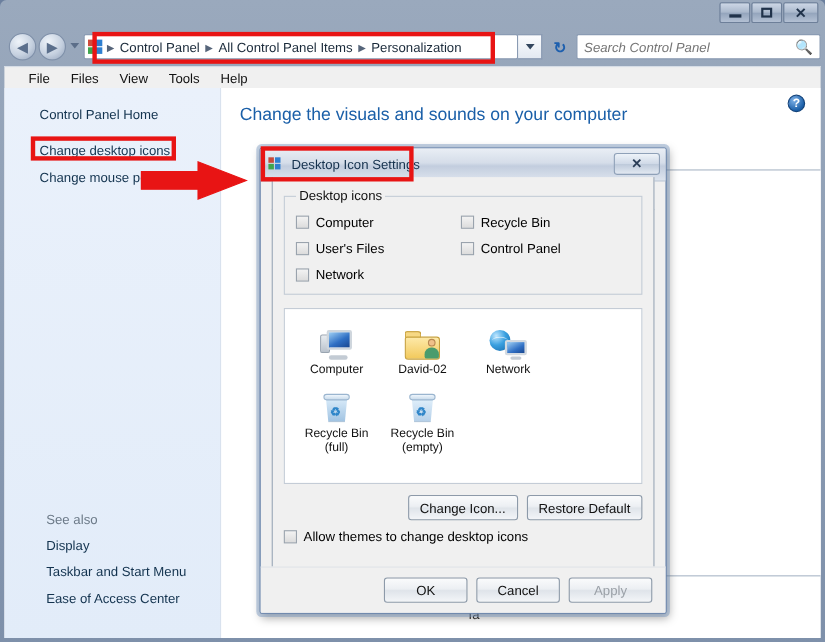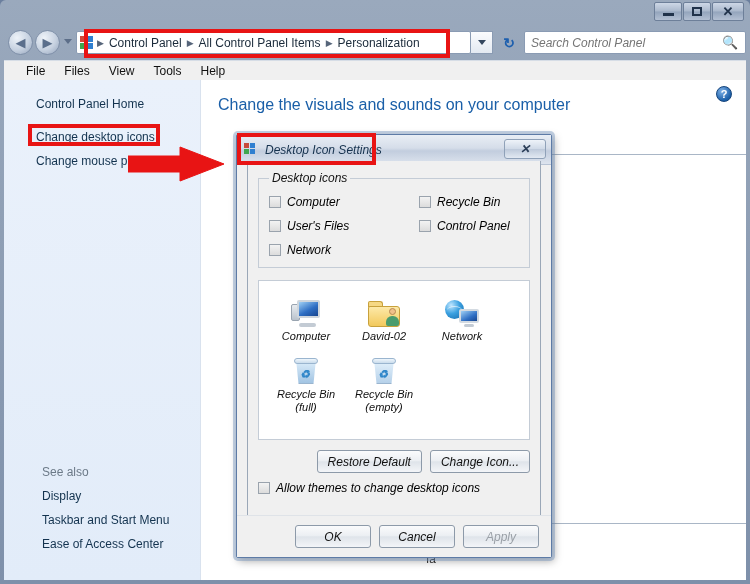--- a/index.html
+++ b/index.html
@@ -132,26 +132,25 @@
     border:1px solid #16457c;
   }
   
   .themepane {
     position:absolute; left:214px; top:74px; width:490px; height:370px;
     background:#fff; border:1px solid #a9b6c6;
   }
 
   
   .dialog {
-    position:absolute; left:236px; top:134px; width:316px; height:424px;
+    position:absolute; left:236px; top:134px; width:370px; height:424px;
     background:#f0f0f0;
     border:1px solid #5d7ba6;
     box-shadow: 0 0 0 3px rgba(120,150,190,.45), 2px 3px 9px rgba(0,0,0,.35);
     border-radius:2px;
-    font-style:italic;
   }
   .dlg-title {
     height:30px;
     background: linear-gradient(180deg,#e9eef5 0%,#d5dde9 45%,#c2cdde 55%,#dde4ee 100%);
     display:flex; align-items:center; padding-left:7px; position:relative;
     border-bottom:1px solid #b7c3d4;
   }
   .dlg-ico { width:14px;height:13px;position:relative;margin-right:7px; }
   .dlg-ico i { position:absolute; width:5px;height:5px; }
   .dlg-ico i:nth-child(1){left:0;top:0;background:#c84a3b;}
@@ -453,22 +452,22 @@
                   <div class="lid"></div>
                   <div class="rec">♻</div>
                 </div>
           </div>
           <div class="lbl" style="white-space:pre-line">Recycle Bin
 (empty)</div>
         </div>
       </div>
 
       <div class="dlg-btnrow">
+        <div class="btn wide">Change Icon...</div>
         <div class="btn wide">Restore Default</div>
-        <div class="btn wide">Change Icon...</div>
       </div>
 
       <label class="allow-row">
         <span class="box"></span>
         <span>Allow themes to change desktop icons</span>
       </label>
     </div>
 
     <div class="dlg-footer">
       <div class="btn">OK</div>

